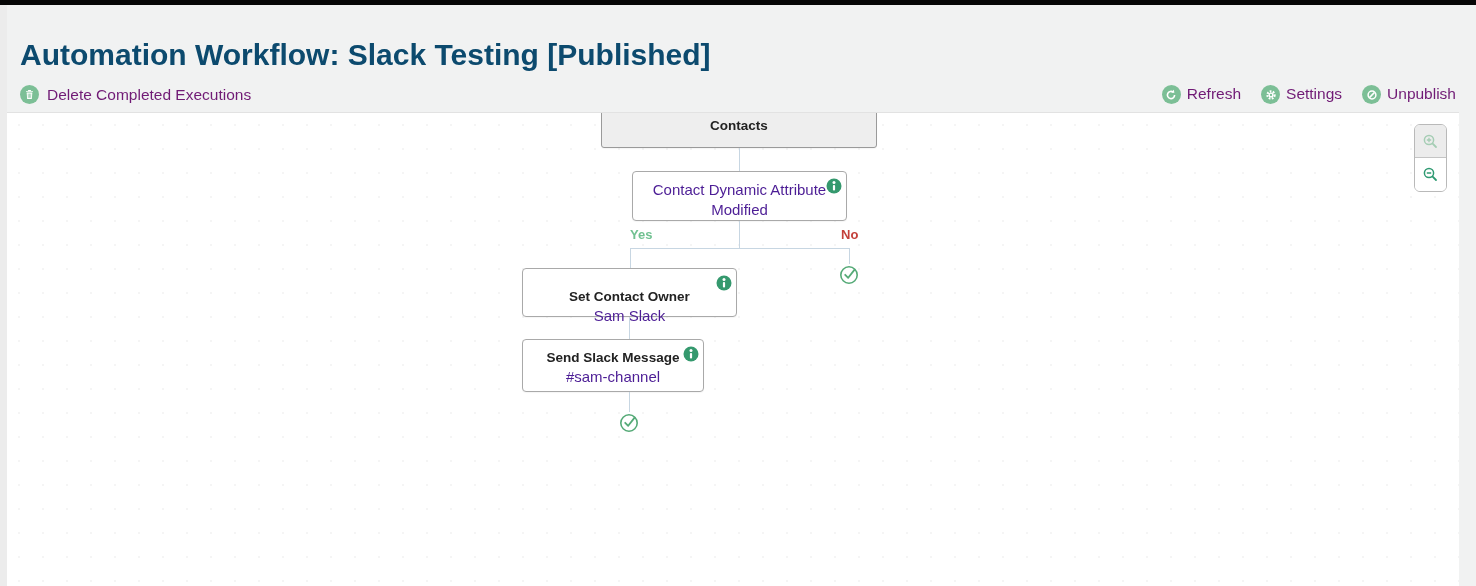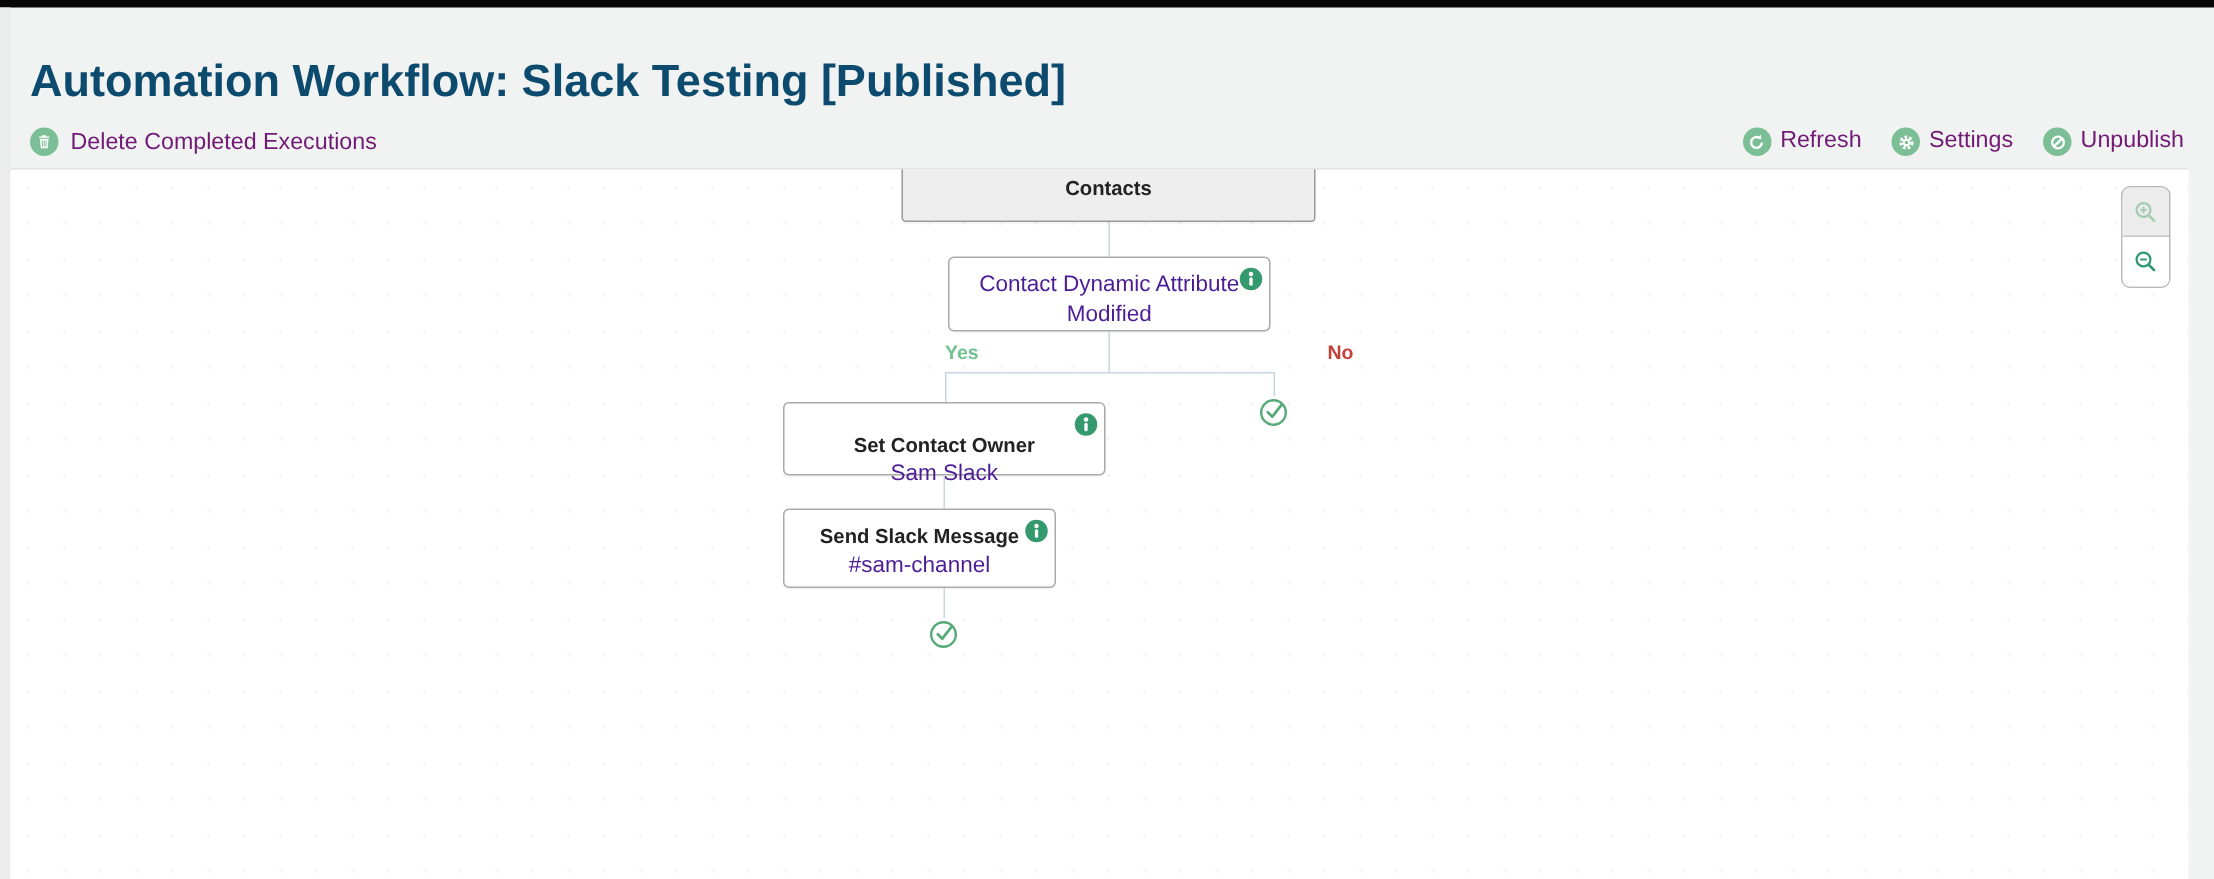--- a/index.html
+++ b/index.html
@@ -115,21 +115,21 @@
     <span class="info-badge">
       <svg width="16" height="16" viewBox="0 0 16 16">
         <circle cx="8" cy="8" r="7.5" fill="#35996e"></circle>
         <circle cx="8" cy="4.6" r="1.5" fill="#ffffff"></circle>
         <rect x="6.9" y="6.9" width="2.2" height="5.6" rx="1" fill="#ffffff"></rect>
       </svg>
     </span>
   </div>
 
   <div class="branch-label branch-yes" style="left:612px; top:114px;margin-left:11px;">Yes</div>
-  <div class="branch-label branch-no" style="left:834px; top:114px;margin-left:44px;">No</div>
+  <div class="branch-label branch-no" style="left:834px; top:114px;">No</div>
 
   <div class="line vline" style="left:732px; top:108px; height:27px;"></div>
   <div class="line hline" style="left:623px; top:135px; width:220px;"></div>
   <div class="line vline" style="left:623px; top:135px; height:20px;"></div>
   <div class="line vline" style="left:842px; top:135px; height:16px;"></div>
 
   <div class="node" style="left:515px; top:155px; width:215px; height:49px; padding-top:20px;">
     <div class="node-title">Set Contact Owner</div>
     <div class="node-sub">Sam Slack</div>
     <span class="info-badge">

